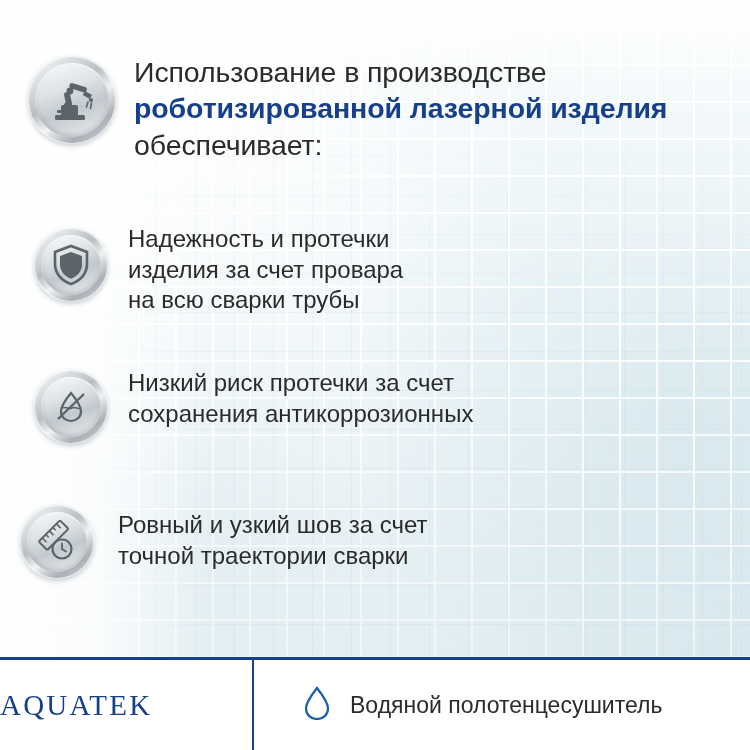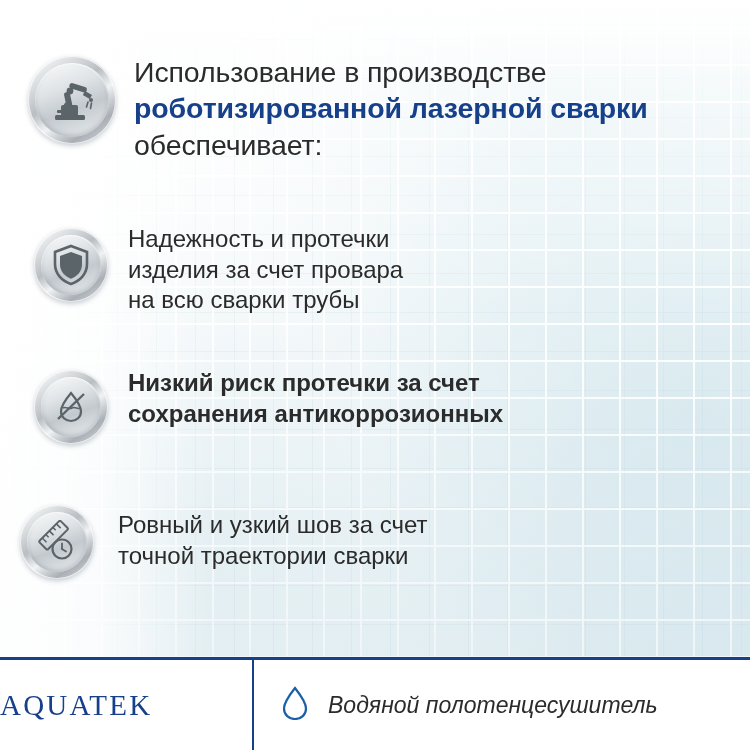--- a/index.html
+++ b/index.html
@@ -150,21 +150,20 @@
   #block-drop {
     left: 34px;
     top: 370px;
     width: 700px;
   }
   #block-drop .medallion { width: 74px; height: 74px; }
   #block-drop .text {
     margin-left: 20px;
     font-size: 24px;
     margin-top: -2px;
-    font-weight: bold;
   }
 
   
   #block-ruler {
     left: 20px;
     top: 505px;
     width: 700px;
   }
   #block-ruler .medallion { width: 74px; height: 74px; }
   #block-ruler .text {
@@ -195,22 +194,21 @@
   .brand-text {
     font-family: "Liberation Serif", serif;
     font-size: 29px;
     letter-spacing: 2.2px;
     color: #17408b;
   }
   .footer-tag {
     flex: 1;
     display: flex;
     align-items: center;
-    padding-left: 28px;
-    font-style: italic;
+    padding-left: 50px;
   }
   .footer-tag .drop {
     flex: none;
     margin-right: 20px;
   }
   .footer-tag .tag-text {
     font-size: 23px;
     color: #2b2b2b;
   }
 </style>
@@ -242,21 +240,21 @@
           <rect x="10" y="35" width="6" height="3" rx="1"></rect>
         </g>
         <g fill="none" stroke="#5b6469" stroke-width="1.6" stroke-linecap="round">
           <path d="M41 27 l-1.5 5"></path>
           <path d="M44.5 28 l-1 5.5"></path>
         </g>
       </svg>
     </div>
     <div class="text">
       <div>Использование в производстве</div>
-      <div class="em">роботизированной лазерной сварки</div>
+      <div class="em">роботизированной лазерной изделия</div>
       <div>обеспечивает:</div>
     </div>
   </div>
 
   <div class="block" id="block-shield">
     <div class="medallion">
       <svg width="40" height="42" viewBox="0 0 40 42">
         <path d="M20 2 L36 8 V20 C36 30 29 37 20 40 C11 37 4 30 4 20 V8 Z" fill="none" stroke="#5b6469" stroke-width="2.6"></path>
         <path d="M20 8 L31 12 V20.5 C31 27.5 26 32.5 20 34.8 C14 32.5 9 27.5 9 20.5 V12 Z" fill="#5b6469"></path>
       </svg>

